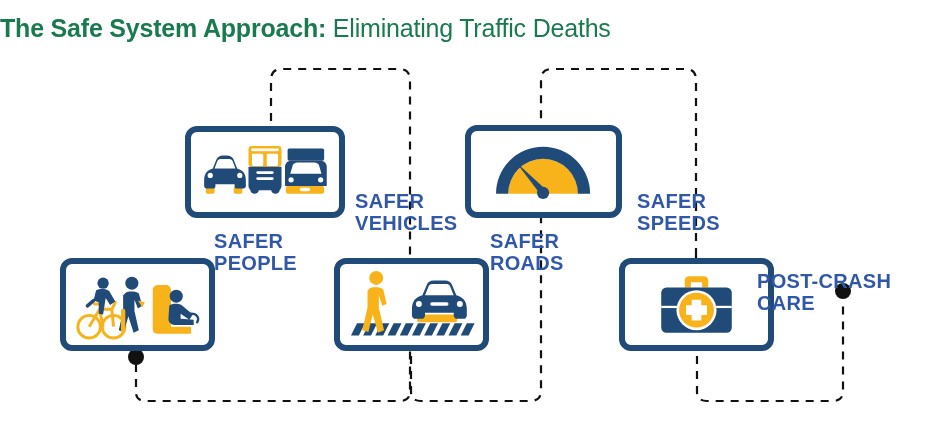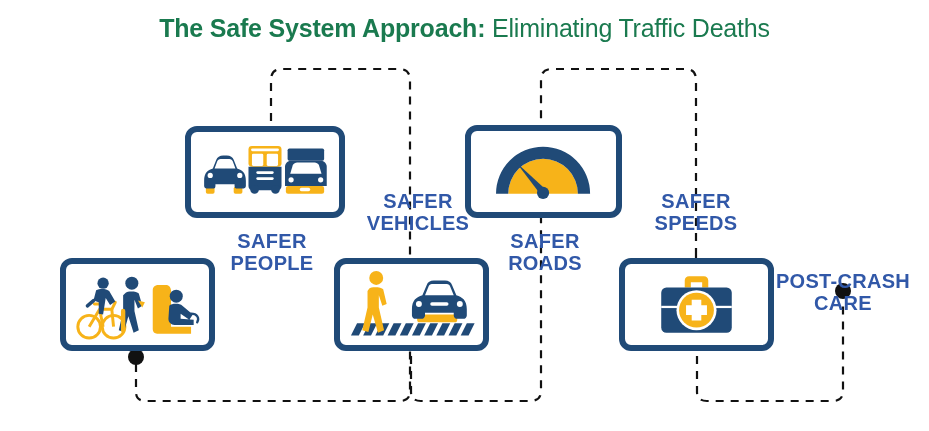--- a/index.html
+++ b/index.html
@@ -7,21 +7,20 @@
     width:929px;height:431px;
     background:#ffffff;
     font-family:"Liberation Sans","DejaVu Sans",sans-serif;
     overflow:hidden;
   }
   #stage{position:relative;width:929px;height:431px;}
 
   
   .title{
     position:absolute;left:0;top:14px;width:929px;
-    text-align:center;
     font-size:25px;
     color:#1a7a4f;
     letter-spacing:-.2px;
     white-space:nowrap;
   }
   .title .strong{font-weight:bold;}
   .title .light{font-weight:400;}
 
   
   #wires{position:absolute;left:0;top:0;width:929px;height:431px;}
@@ -32,21 +31,20 @@
     box-sizing:border-box;
     background:#ffffff;
     border:6px solid #204a77;
     border-radius:12px;
   }
   .card svg{display:block;width:100%;height:100%;}
 
   
   .plabel{
     position:absolute;
-    text-align:center;
     font-size:20px;
     font-weight:bold;
     line-height:1.12;
     color:#3158a8;
     letter-spacing:.3px;
     white-space:pre-line;
   }
 </style>
 </head>
 <body>

